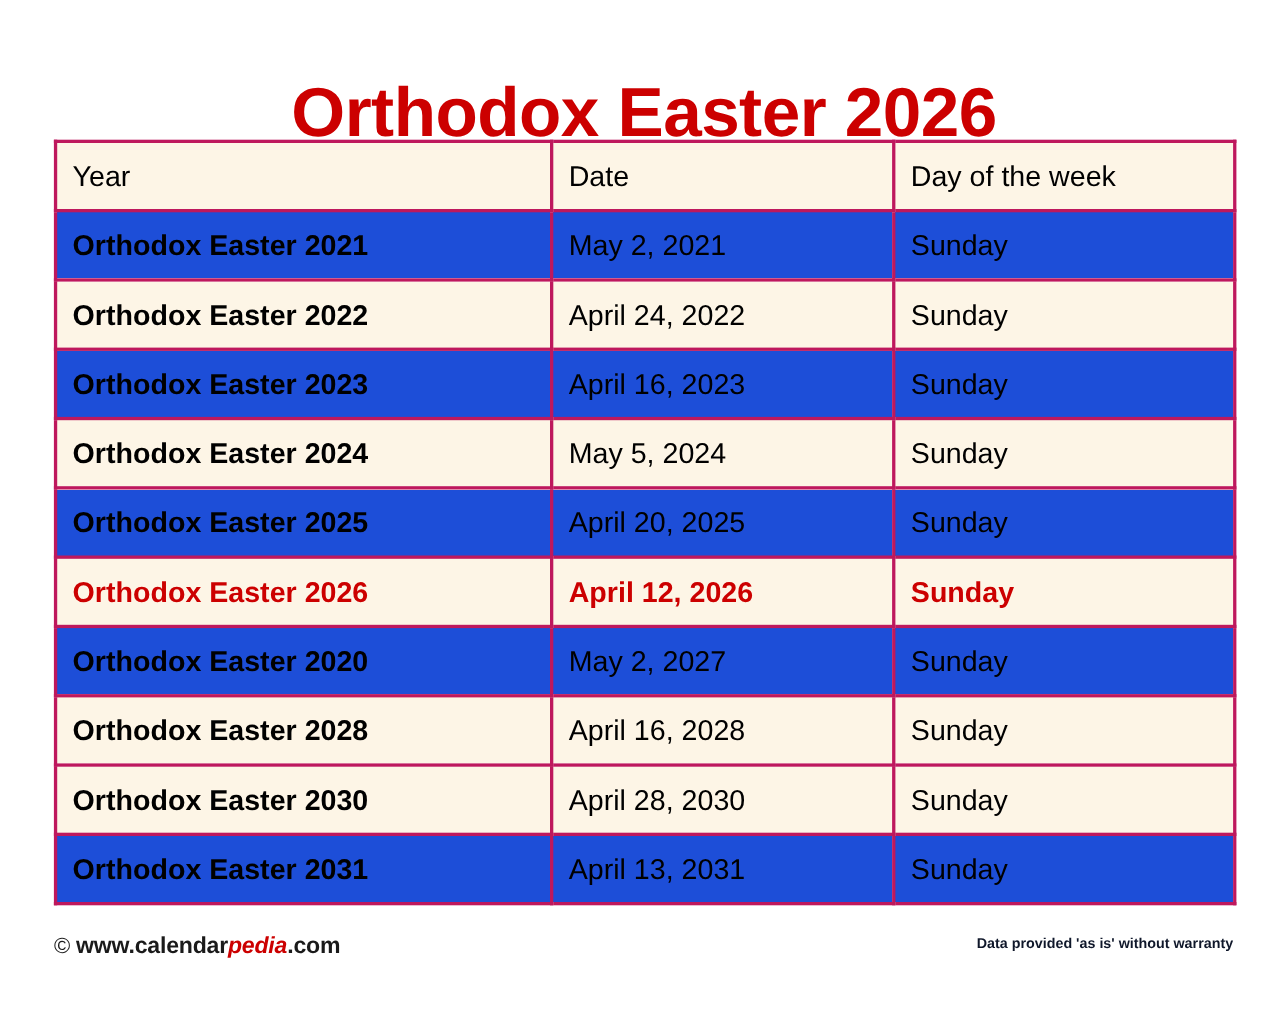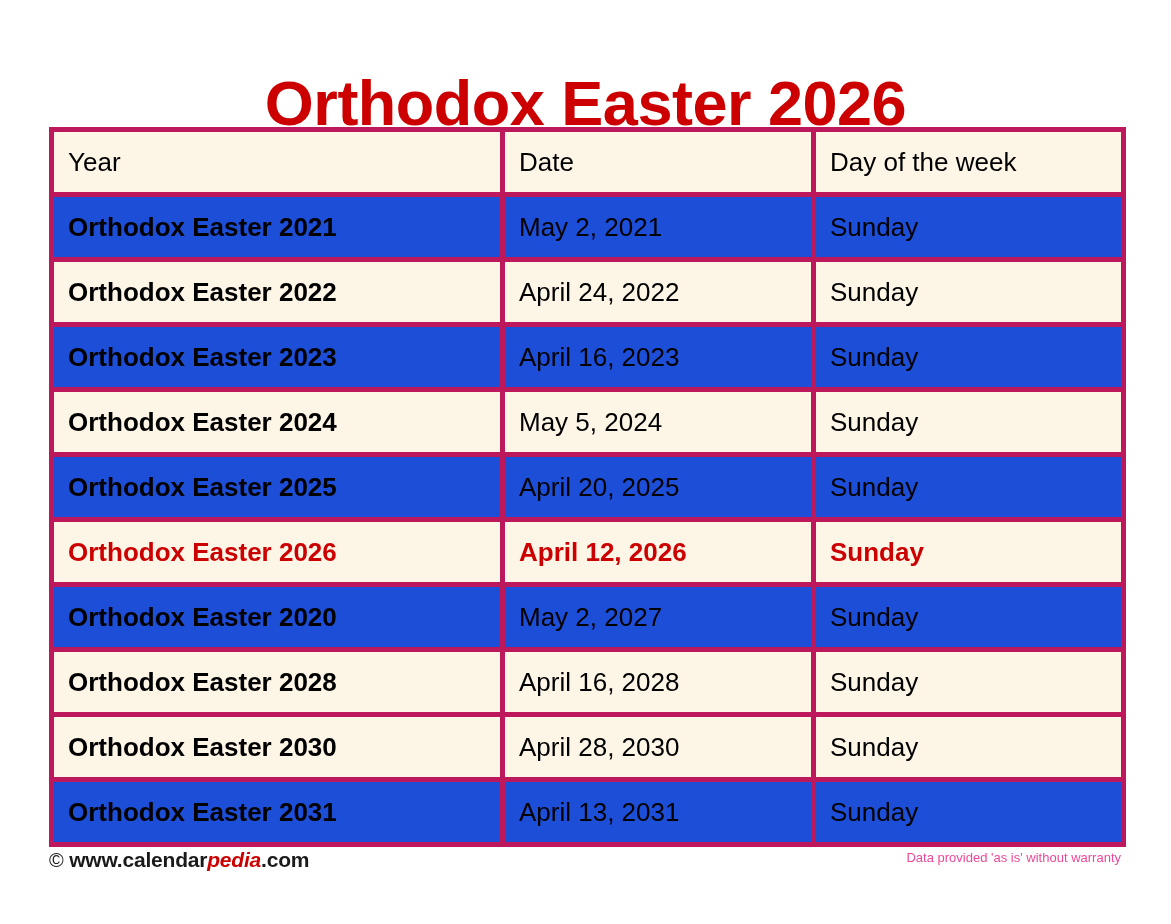--- a/index.html
+++ b/index.html
@@ -44,21 +44,21 @@
   }
 
   table.easter-table {
     border-collapse: collapse;
     width: 1072px;
     table-layout: fixed;
   }
 
   table.easter-table td,
   table.easter-table th {
-    border: 5px solid #be185d;
+    border: 3px solid #be185d;
     padding: 0 14px;
     height: 60px;
     vertical-align: middle;
     font-size: 26px;
     text-align: left;
     color: #000000;
     font-weight: normal;
     overflow: hidden;
     white-space: nowrap;
   }
@@ -117,23 +117,24 @@
     color: #CC0000;
     font-style: italic;
     font-weight: bold;
   }
 
   .disclaimer {
     position: absolute;
     right: 0;
     top: 2px;
     font-size: 13px;
-    color: #ec4899;
+    color: #0f172a;
     white-space: nowrap;
     text-align: center;
+    font-weight: bold;
   }
 </style>
 </head>
 <body>
 
 <div class="page">
 
   <h1 class="page-title">Orthodox Easter 2026</h1>
 
   <div class="table-wrap">

